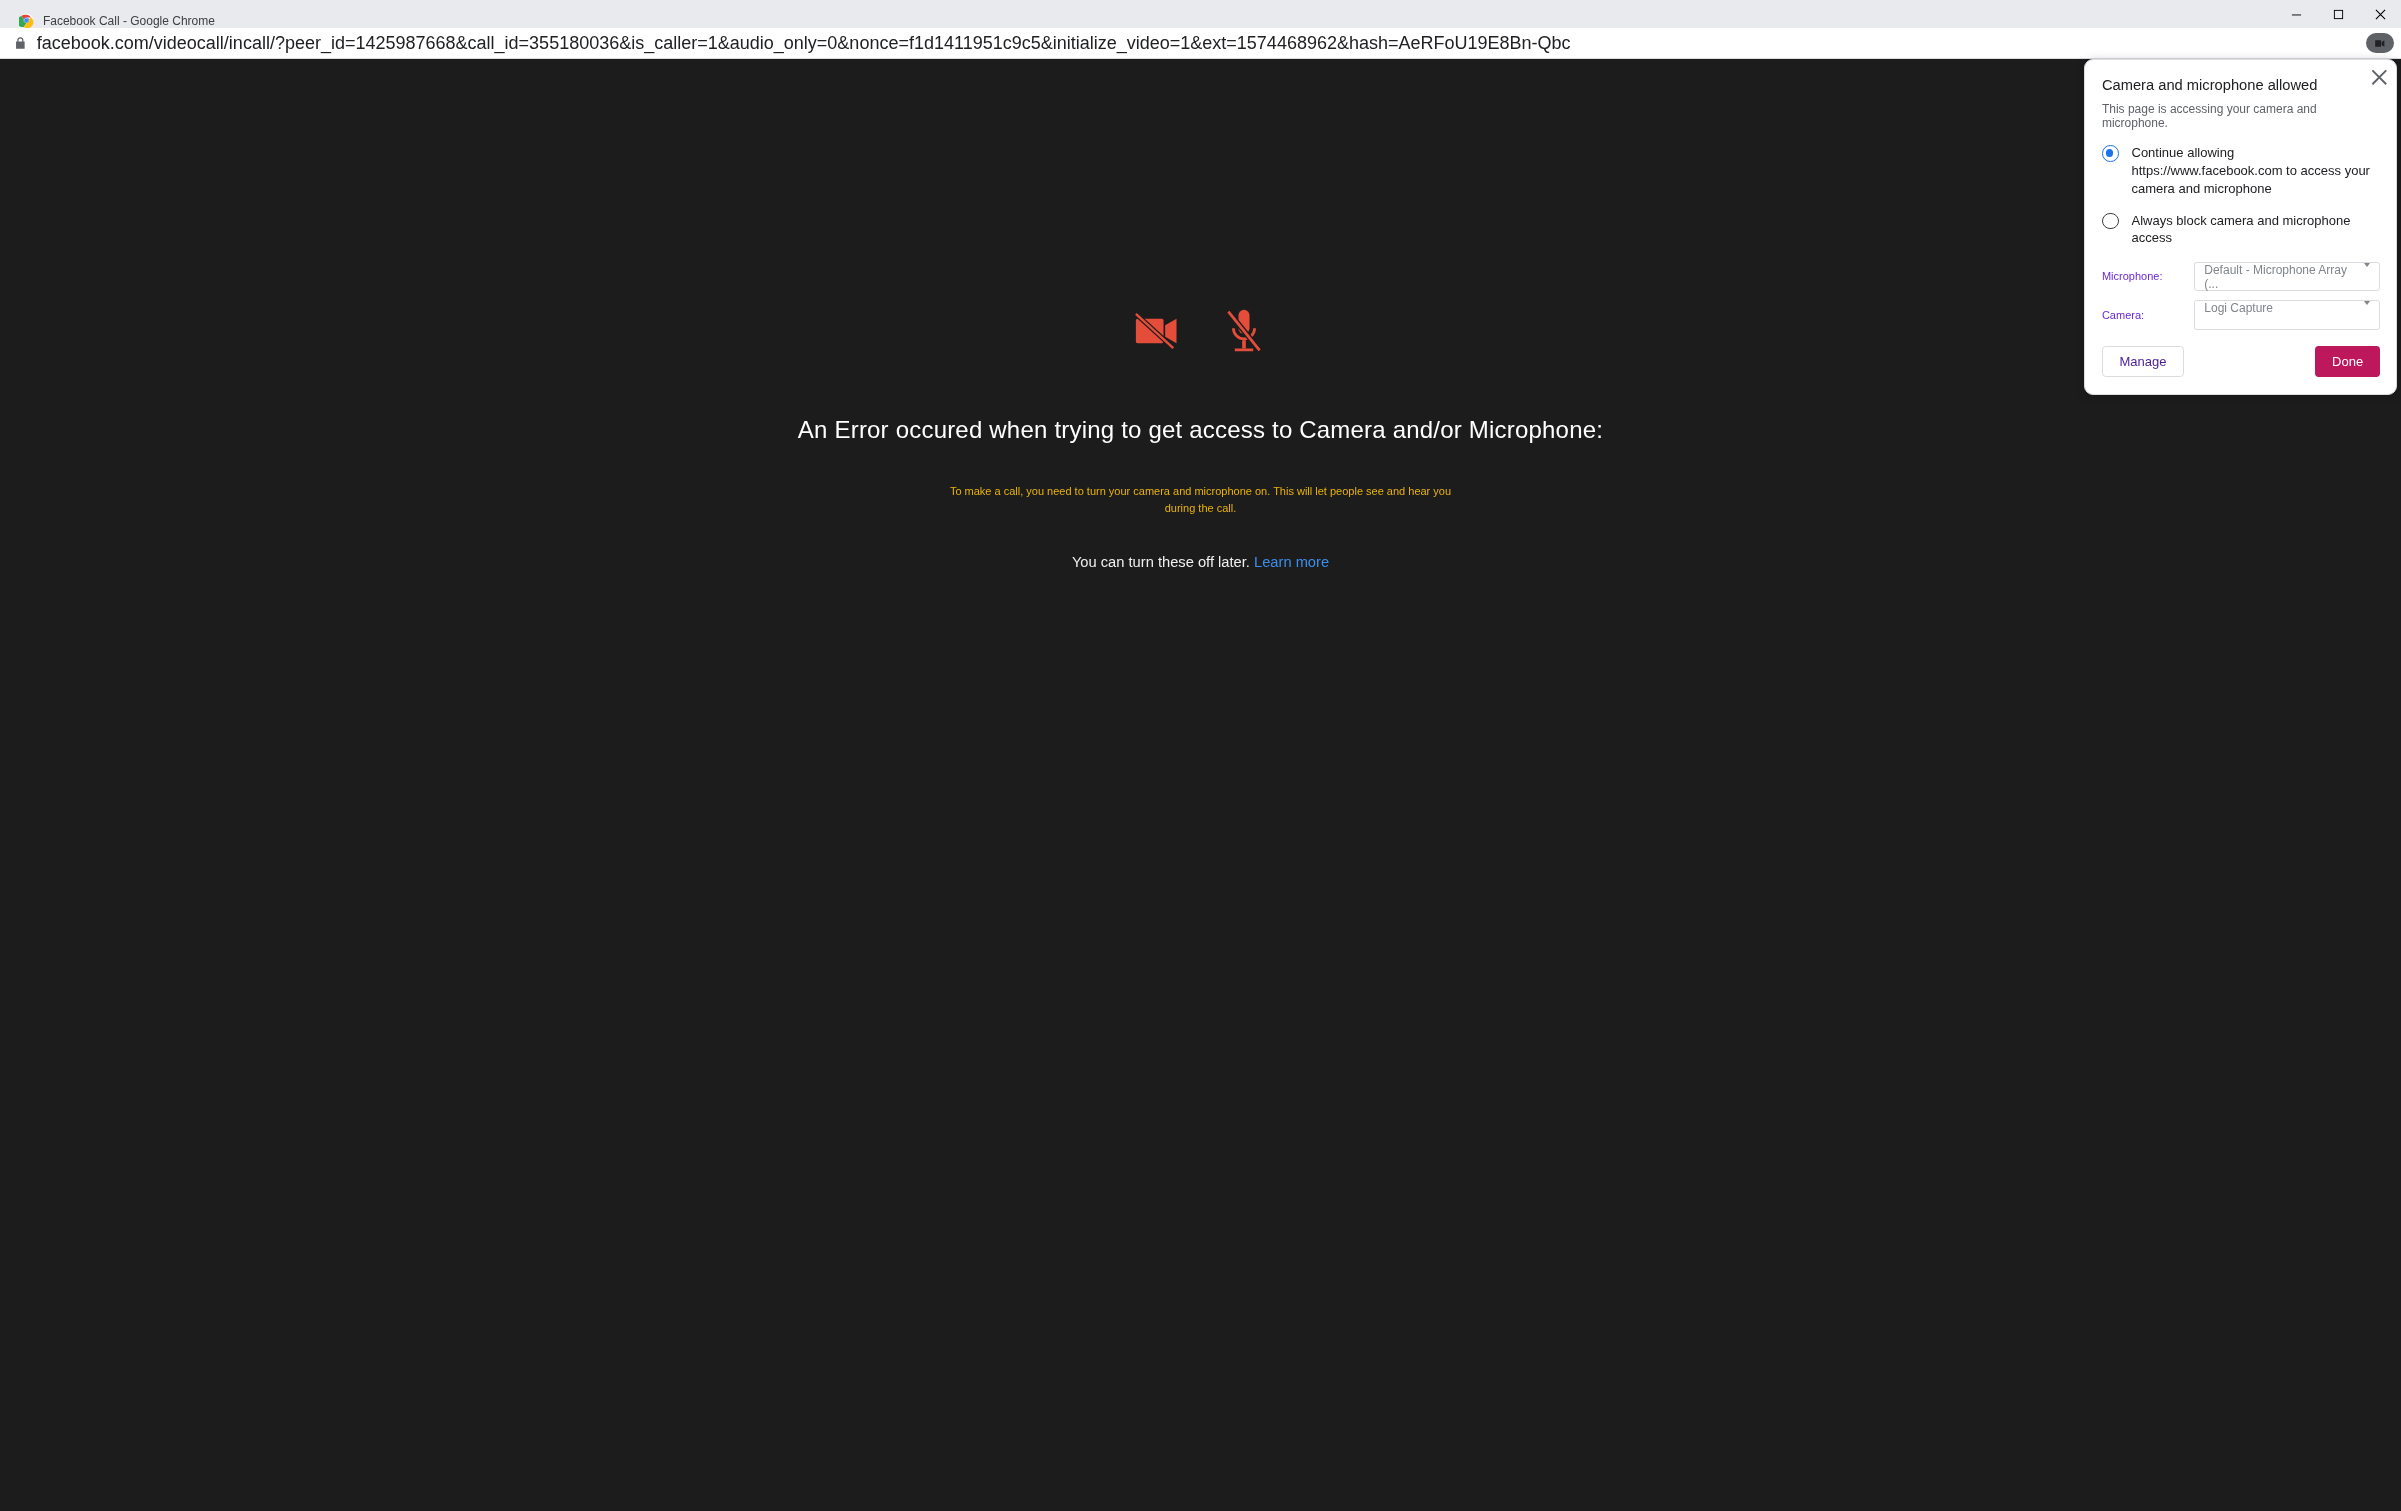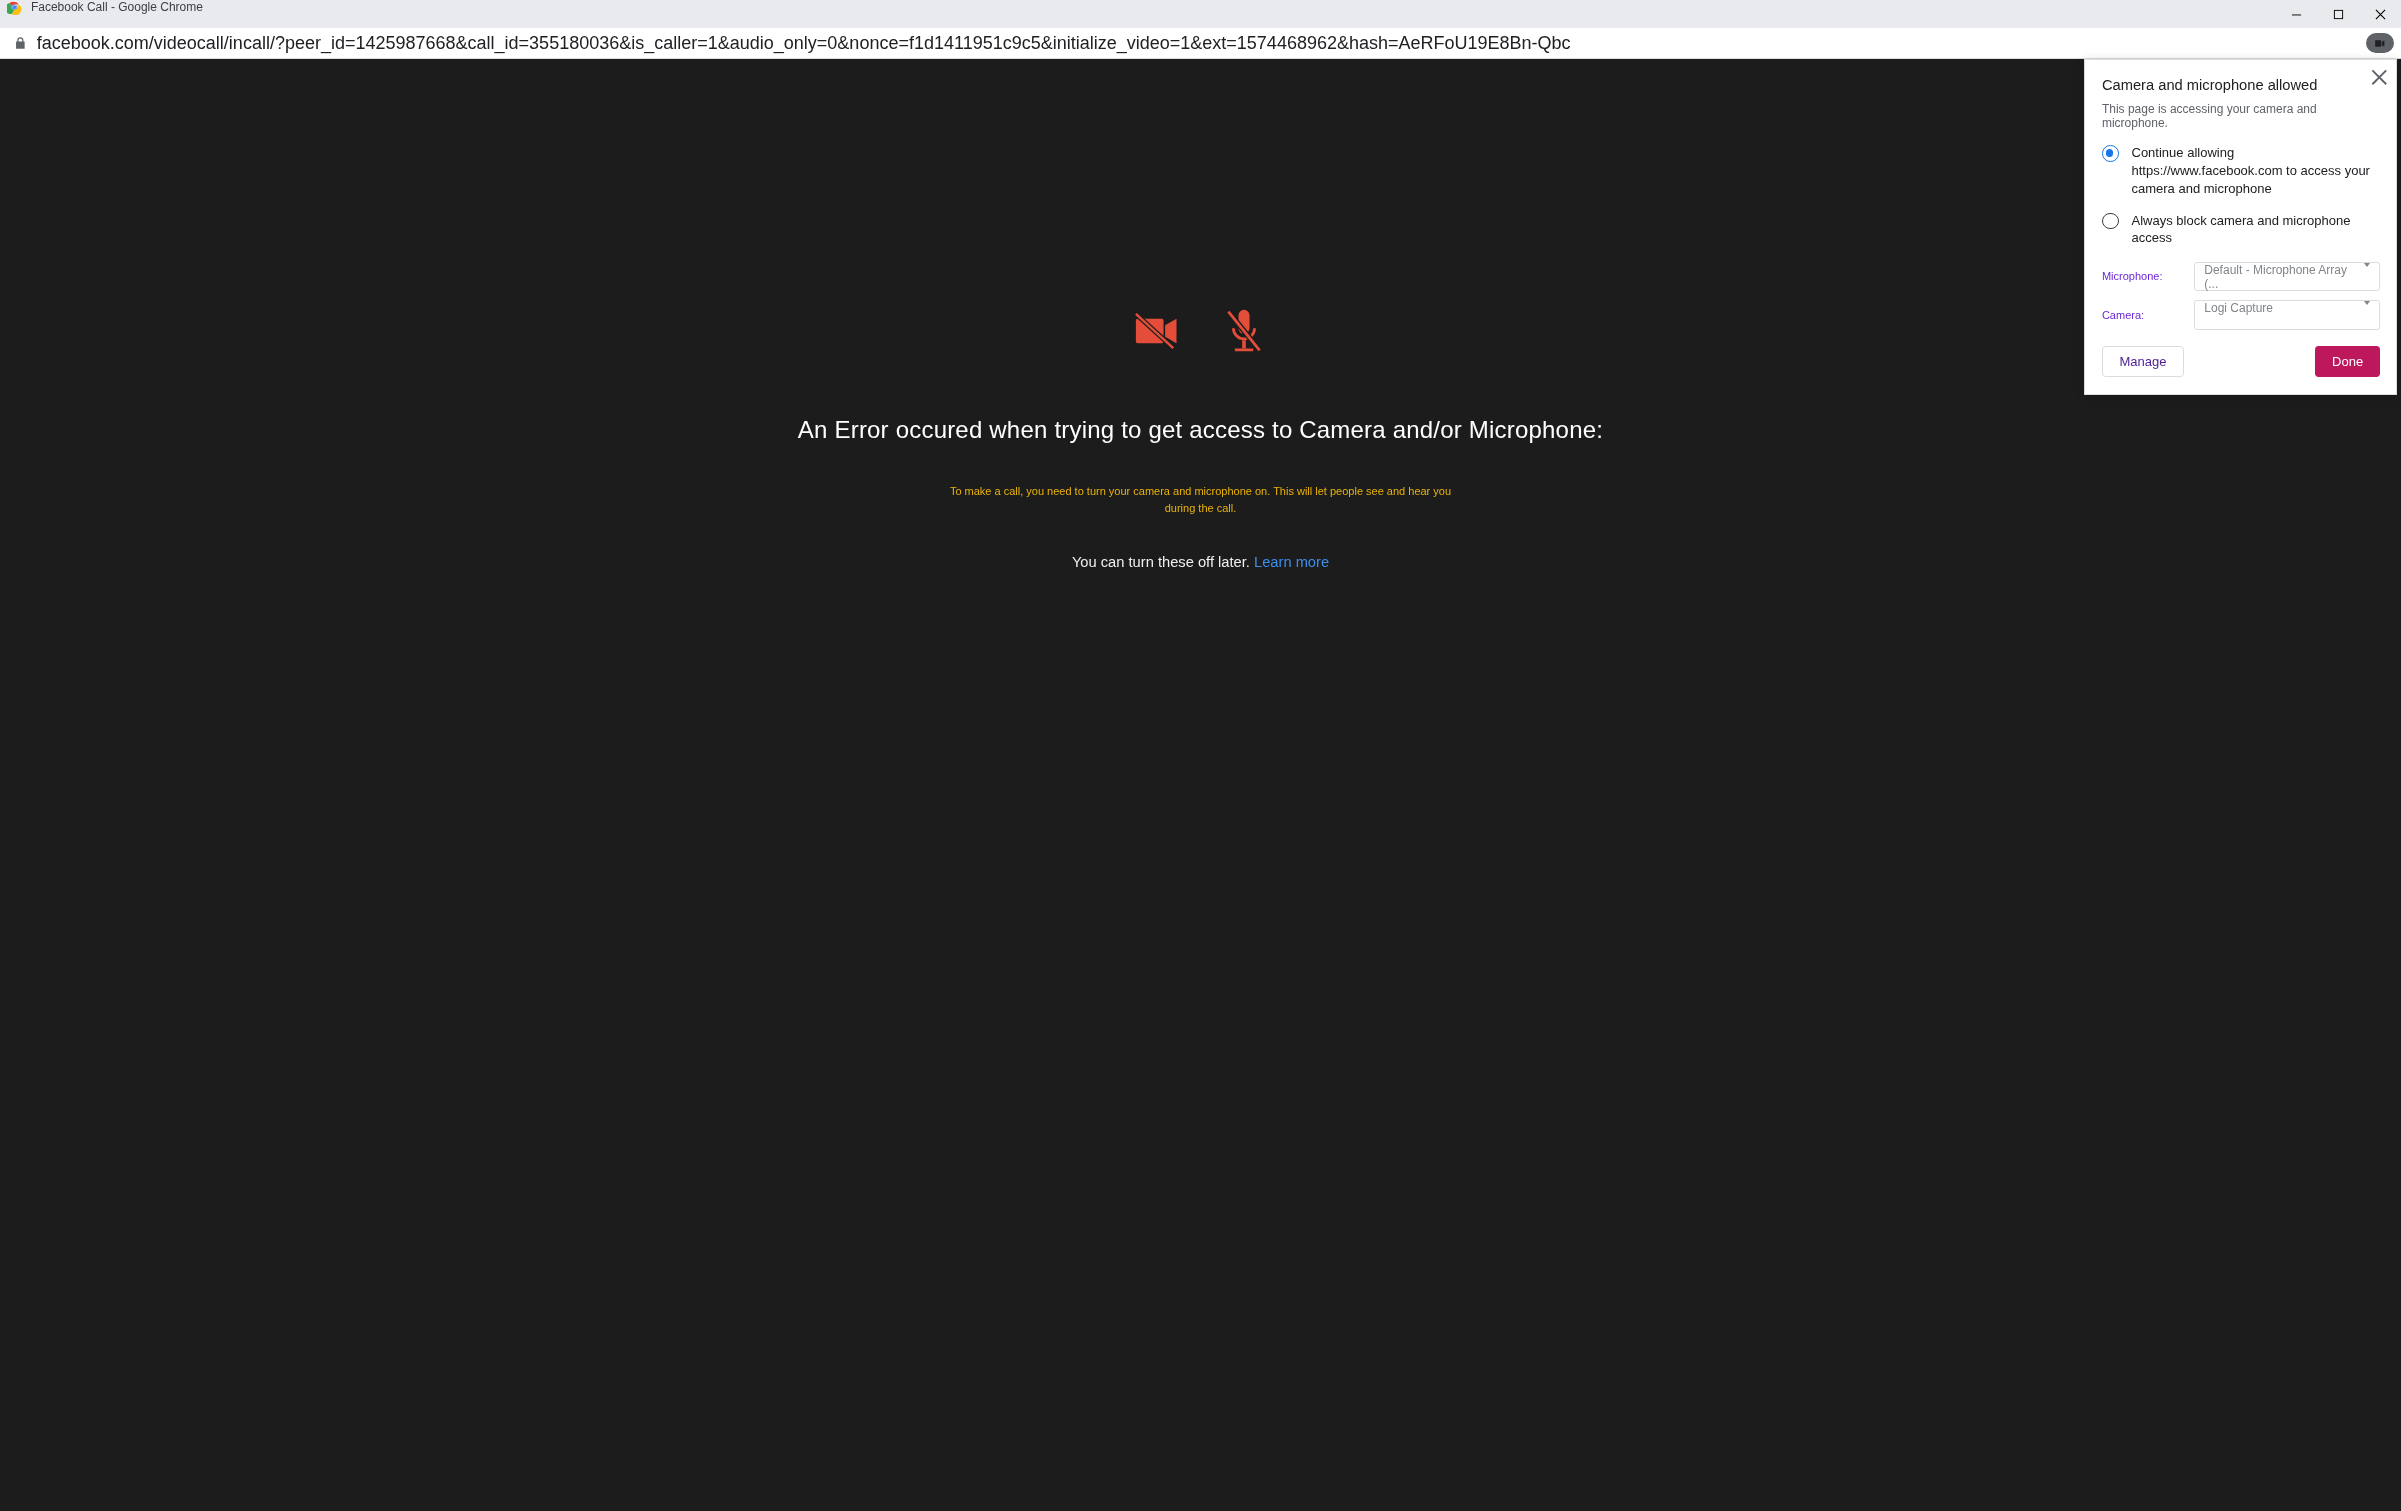--- a/index.html
+++ b/index.html
@@ -1,21 +1,21 @@
 <!DOCTYPE html>
 <html style="font-size:14.7px"><head>
 <meta charset="utf-8">
 <style>
 * { margin: 0; padding: 0; box-sizing: border-box; font-family: "Segoe UI", Arial, sans-serif; }
 html, body { width: 100%; height: 100%; background: #fff; }
 
 .window { width: 100%; height: 100%; display: flex; flex-direction: column; background: #e8eaed; }
 
 
-.titlebar { height: 28px; display: flex; align-items: flex-start; background: #e8eaed; padding: 0 0 0 7px; }
+.titlebar { height: 28px; display: flex; align-items: flex-end; background: #e8eaed; padding: 0 0 0 19px; }
 .titlebar .favicon { width: 14.7px; height: 14.7px; margin-right: 9.2px; }
 .titlebar .title { font-size: 12px; color: #3c4043; flex: 1; }
 .titlebar .win-controls { display: flex; }
 .titlebar .win-btn { width: 42px; height: 28px; display: flex; align-items: center; justify-content: center; cursor: pointer; }
 .titlebar .win-btn svg { width: 11px; height: 11px; }
 
 
 .addrbar { height: 31px; background: #fff; display: flex; align-items: center; padding: 0 7.4px; border-bottom: 0.9px solid #dadce0; }
 .addrbar .lock { width: 14.7px; height: 14.7px; margin: 0 9.2px 0 5.5px; color: #5f6368; }
 .addrbar .url { font-size: 18px; color: #202124; flex: 1; white-space: nowrap; overflow: hidden; }
@@ -29,21 +29,21 @@
 .icons-row svg { width: 52px; height: 46px; }
 .err-title { font-size: 24px; font-weight: 400; margin-bottom: 39px; letter-spacing: 0.2px; margin-top: 44px; }
 .err-sub { color: #e44d3a; font-style: italic; font-size: 20px; margin-bottom: 50px; }
 .err-desc { font-size: 11px; line-height: 1.5; color: #eab308; max-width: 516px; margin: 0 auto 38px auto; }
 .err-later { font-size: 14.7px; color: #f0f0f0; }
 .err-later a { color: #3b8eea; text-decoration: none; }
 
 
 .popover {
   position: absolute; top: 0; right: 3.7px; width: 313px;
-  background: #fff; border: 0.9px solid #dadce0; border-radius: 0;
+  background: #fff; border: 0.9px solid #dadce0; border-radius: 9px;
   box-shadow: 0 1.8px 9.2px rgba(0,0,0,0.2); padding: 16.6px; color: #202124;
 }
 .popover .close { position: absolute; top: 9.2px; right: 9.2px; width: 16.6px; height: 16.6px; cursor: pointer; color: #5f6368; }
 .popover h3 { font-size: 14.7px; font-weight: 400; margin-bottom: 9.2px; }
 .popover .sub { font-size: 12px; color: #5f6368; margin-bottom: 14.7px; }
 .popover .opt { display: flex; align-items: flex-start; gap: 13px; margin-bottom: 14.7px; cursor: pointer; }
 .popover .radio { width: 16.6px; height: 16.6px; border: 1.8px solid #3c4043; border-radius: 50%; flex-shrink: 0; position: relative; margin-top: 0.9px; }
 .popover .radio.sel { border-color: #1a73e8; }
 .popover .radio.sel::after { content: ""; position: absolute; top: 2.8px; left: 2.8px; width: 7.4px; height: 7.4px; background: #1a73e8; border-radius: 50%; }
 .popover .opt-label { font-size: 13px; line-height: 1.35; }

